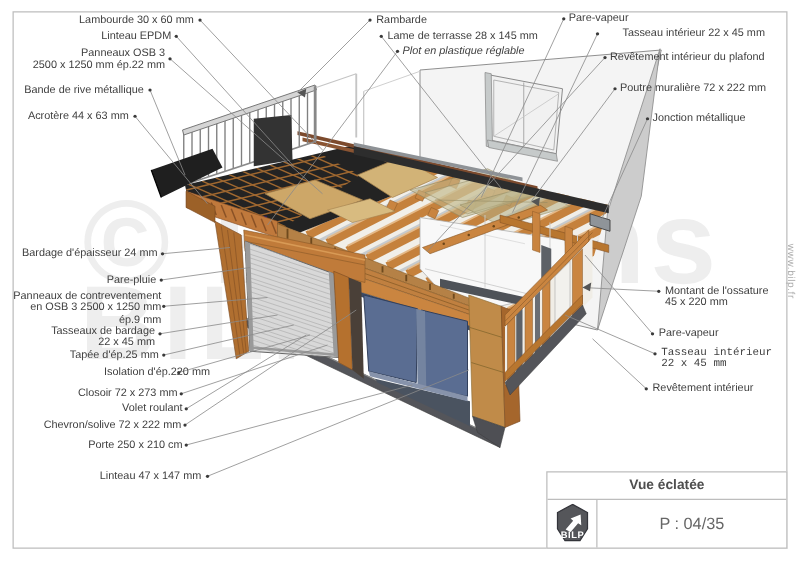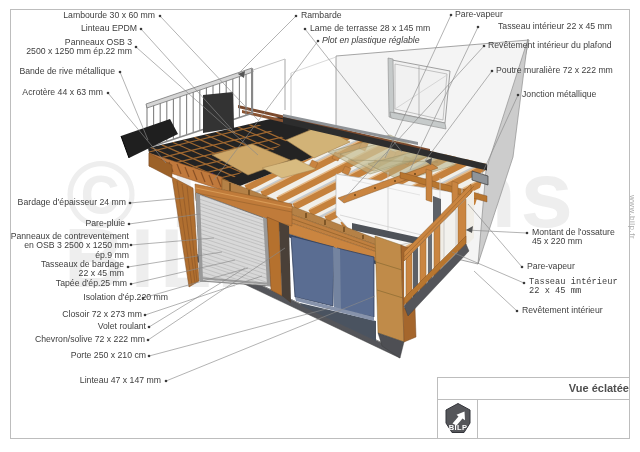--- a/index.html
+++ b/index.html
@@ -446,28 +446,29 @@
 <div class="lbl" style="left:532px;top:228px;">Montant de l'ossature<br>45 x 220 mm</div>
 
 <div class="lbl" style="left:527px;top:262px;">Pare-vapeur</div>
 
 <div class="lbl" style="left:529px;top:278px;font-family:Liberation Mono, monospace;">Tasseau intérieur<br>22 x 45 mm</div>
 
 <div class="lbl" style="left:522px;top:306px;">Revêtement intérieur</div>
 
 <div style="position:absolute;left:437px;top:377px;width:191px;height:60px;border:1px solid #bdbdbd;background:#fff">
 
-  <div style="height:21px;line-height:21px;text-align:right;font-size:11px;font-weight:bold;color:#4f4f4f;border-bottom:1px solid #bdbdbd">Vue éclatée</div>
+  <div style="height:21px;line-height:21px;text-align:center;font-size:11px;font-weight:bold;color:#4f4f4f;border-bottom:1px solid #bdbdbd">Vue éclatée</div>
   <div style="display:flex;height:38px;">
 
     <div style="width:39px;border-right:1px solid #bdbdbd;position:relative">
       <svg width="30" height="32" viewBox="0 0 30 32" style="position:absolute;left:5px;top:3px">
         <polygon points="15,0.5 27,7 27,20 21,29.5 9,29.5 3,20 3,7" fill="#55565a" stroke="#33343a" stroke-width="1"></polygon>
         <polygon points="9.5,20.5 15.5,13.5 13.5,11.8 21.5,8.5 22,17.2 19.5,15.5 13.5,22.5" fill="#fff"></polygon>
         <text x="15" y="27" font-size="7.5" font-weight="bold" fill="#fff" text-anchor="middle" font-family="Liberation Sans" letter-spacing="0.4">BILP</text>
       </svg>
     </div>
 
 
+    <div style="flex:1;text-align:center;line-height:38px;font-size:13px;color:#666">P : 04/35</div>
   </div>
 </div>
 
 <div style="position:absolute;left:628px;top:195px;font-size:8px;color:#aaa;writing-mode:vertical-rl;letter-spacing:0.5px">www.bilp.fr</div>
 
 </body></html>

